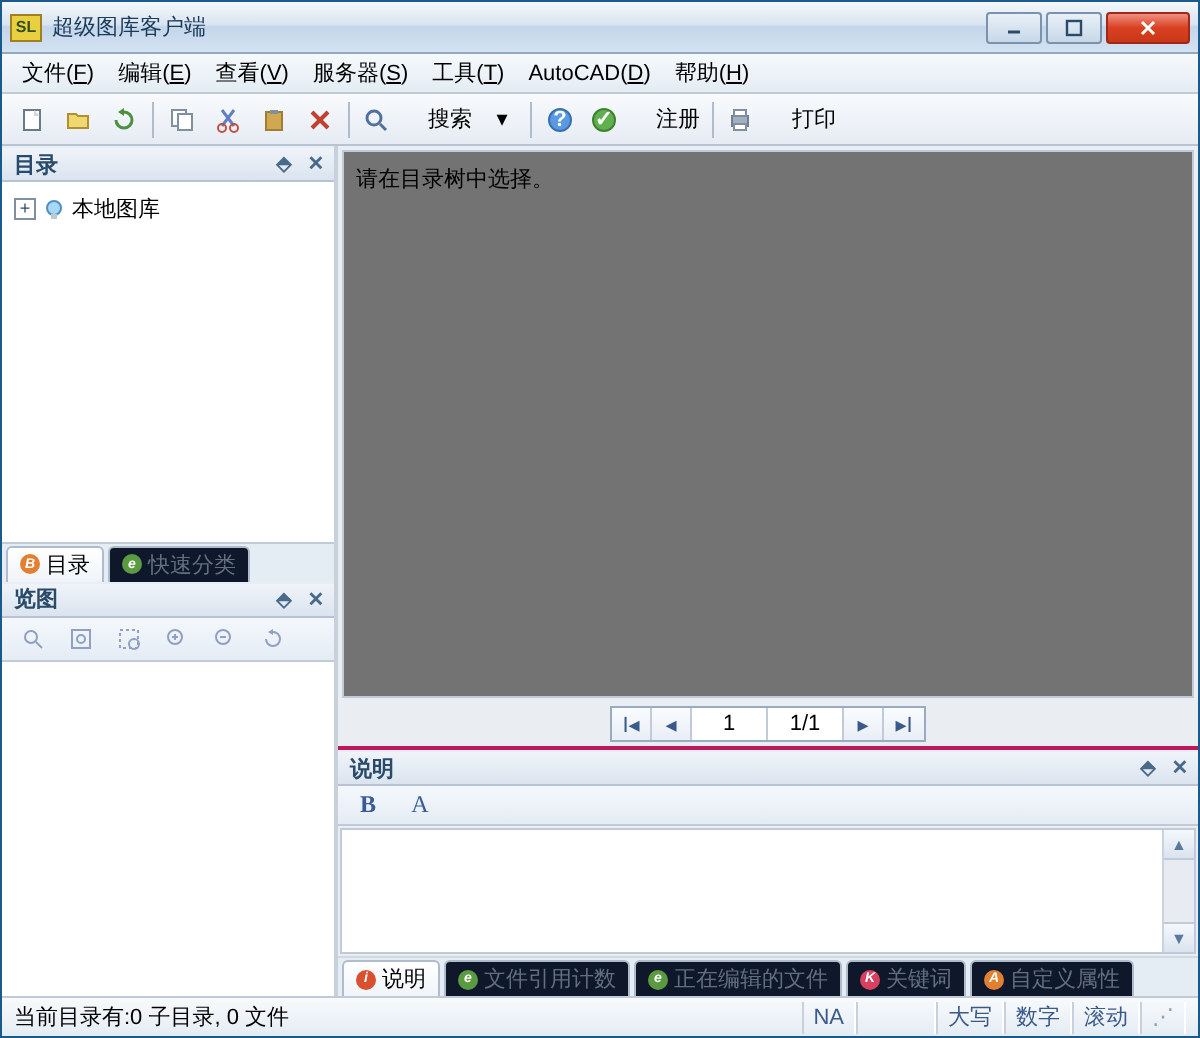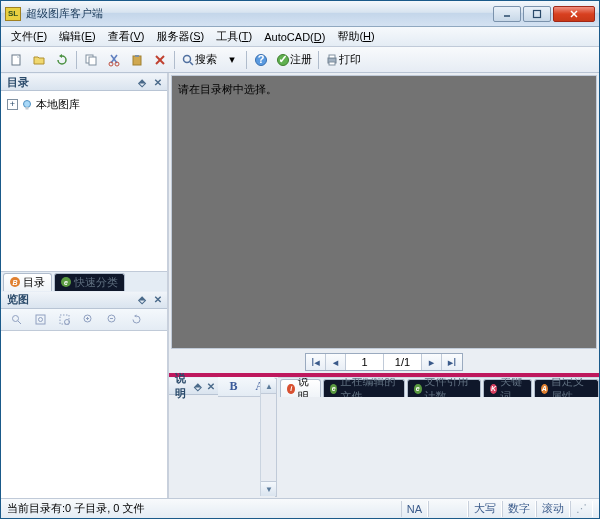--- a/index.html
+++ b/index.html
@@ -10,21 +10,21 @@
 .title{flex:1;color:#1a3a5a;}
 .winbtns{display:flex;gap:2px;}
 .wbtn{width:28px;height:16px;border:1px solid #7a92ac;border-radius:2px;background:linear-gradient(#e8f0f8,#c8d8e8);display:flex;align-items:center;justify-content:center;color:#2a4a6a;}
 .wbtn.close{width:42px;background:linear-gradient(#f09080,#d84020 50%,#c83818);border-color:#a02818;color:#fff;}
 .menubar{height:20px;background:linear-gradient(#f6f9fc,#e4ecf4);display:flex;align-items:center;padding:0 4px;border-bottom:1px solid #c0cad8;}
 .mitem{padding:2px 6px;color:#000;}
 .mitem u{text-decoration:underline;}
 .toolbar{height:26px;background:linear-gradient(#f8fafc,#e6ecf4);display:flex;align-items:center;padding:0 4px;border-bottom:1px solid #b8c4d4;gap:1px;}
 .tbtn{width:22px;height:20px;border:1px solid transparent;display:flex;align-items:center;justify-content:center;border-radius:2px;}
 .tsep{width:1px;height:18px;background:#b0bccc;margin:0 2px;}
-.tlink{display:flex;align-items:center;padding:0 3px;color:#000;gap:0;}
+.tlink{display:flex;align-items:center;padding:0 3px;color:#000;gap:19px;}
 .body{flex:1;display:flex;min-height:0;}
 .left{width:168px;display:flex;flex-direction:column;border-right:2px solid #c8d0dc;}
 .right{flex:1;display:flex;flex-direction:column;min-width:0;}
 .phead{height:18px;background:linear-gradient(#f0f4f9,#dae4ef);border-bottom:1px solid #b8c4d4;border-top:1px solid #e8eef6;display:flex;align-items:center;padding:0 0 0 6px;color:#2a4a6a;font-weight:bold;}
 .phead .sp{flex:1;}
 .pctl{width:14px;height:14px;display:flex;align-items:center;justify-content:center;color:#4a6a8a;font-size:10px;margin-right:2px;}
 .tree{flex:1;background:#fff;padding:6px;overflow:auto;}
 .tnode{display:flex;align-items:center;gap:3px;}
 .texp{width:11px;height:11px;border:1px solid #8090a0;background:#fff;display:flex;align-items:center;justify-content:center;color:#2a4a6a;font-size:9px;line-height:1;}
 .tabstrip{height:20px;background:#e4ecf4;border-top:1px solid #c0cad8;display:flex;align-items:flex-end;}
@@ -38,21 +38,21 @@
 .b-a{background:#e08030;}
 .prevtb{height:22px;background:linear-gradient(#f4f8fc,#e4ecf4);border-bottom:1px solid #c0cad8;display:flex;align-items:center;padding:0 4px;gap:2px;}
 .prevtb .tbtn{color:#6878a0;}
 .prevarea{flex:1;background:#fff;min-height:10px;}
 .content{flex:1;background:#737373;border:1px solid #c0cad8;margin:2px;padding:6px;overflow:auto;color:#000;min-height:0;}
 .pager{height:22px;display:flex;align-items:center;justify-content:center;background:#eaeef3;padding:2px;}
 .pgbox{display:flex;border:1px solid #9aaabf;background:#fff;}
 .pgb{width:20px;height:16px;border-right:1px solid #c0cad8;display:flex;align-items:center;justify-content:center;background:linear-gradient(#fafcfe,#e8eef6);color:#3a5a8a;}
 .pgb:last-child{border-right:none;}
 .pgn{width:38px;height:16px;border-right:1px solid #c0cad8;display:flex;align-items:center;justify-content:center;background:#fff;}
-.desc{height:125px;display:flex;flex-direction:row;border-top:4px solid #be185d;}
+.desc{height:125px;display:flex;flex-direction:column;border-top:2px solid #be185d;}
 .desctb{height:20px;background:linear-gradient(#f4f8fc,#e4ecf4);border-bottom:1px solid #c0cad8;display:flex;align-items:center;padding:0 4px;gap:4px;}
 .descarea{flex:1;background:#fff;border:1px solid #c0cad8;margin:1px;position:relative;}
 .sbv{position:absolute;right:0;top:0;bottom:0;width:16px;background:#e8ecf2;border-left:1px solid #cad4e0;}
 .sba{height:15px;background:linear-gradient(#f4f8fc,#dae4ef);border-bottom:1px solid #c0cad8;display:flex;align-items:center;justify-content:center;color:#5a7a9a;font-size:8px;}
 .sba.bot{position:absolute;bottom:0;left:0;right:0;border-bottom:none;border-top:1px solid #c0cad8;}
 .dtabs{height:20px;background:#e4ecf4;display:flex;align-items:flex-end;border-top:1px solid #d0d8e2;overflow:hidden;}
 .status{height:20px;background:linear-gradient(#f8fafc,#e4ecf4);border-top:1px solid #c0cad8;display:flex;align-items:center;padding:0 6px;}
 .status .sp{flex:1;}
 .scell{padding:0 5px;border-left:1px solid #c8d0dc;border-right:1px solid #fff;height:16px;display:flex;align-items:center;color:#3a5a8a;}
 svg{display:block;}
@@ -285,26 +285,26 @@
             <div class="sba">▲</div>
             <div class="sba bot">▼</div>
           </div>
         </div>
         <div class="dtabs">
           <div class="tab">
               <span class="badge b-i">i</span>
               <span>说明</span>
             </div>
           <div class="tab inact">
+              <span class="badge b-c">e</span>
+              <span>文件引用计数</span>
+            </div>
+          <div class="tab inact">
               <span class="badge b-e">e</span>
               <span>正在编辑的文件</span>
-            </div>
-          <div class="tab inact">
-              <span class="badge b-c">e</span>
-              <span>文件引用计数</span>
             </div>
           <div class="tab inact">
               <span class="badge b-k">K</span>
               <span>关键词</span>
             </div>
           <div class="tab inact">
               <span class="badge b-a">A</span>
               <span>自定义属性</span>
             </div>
         </div>

